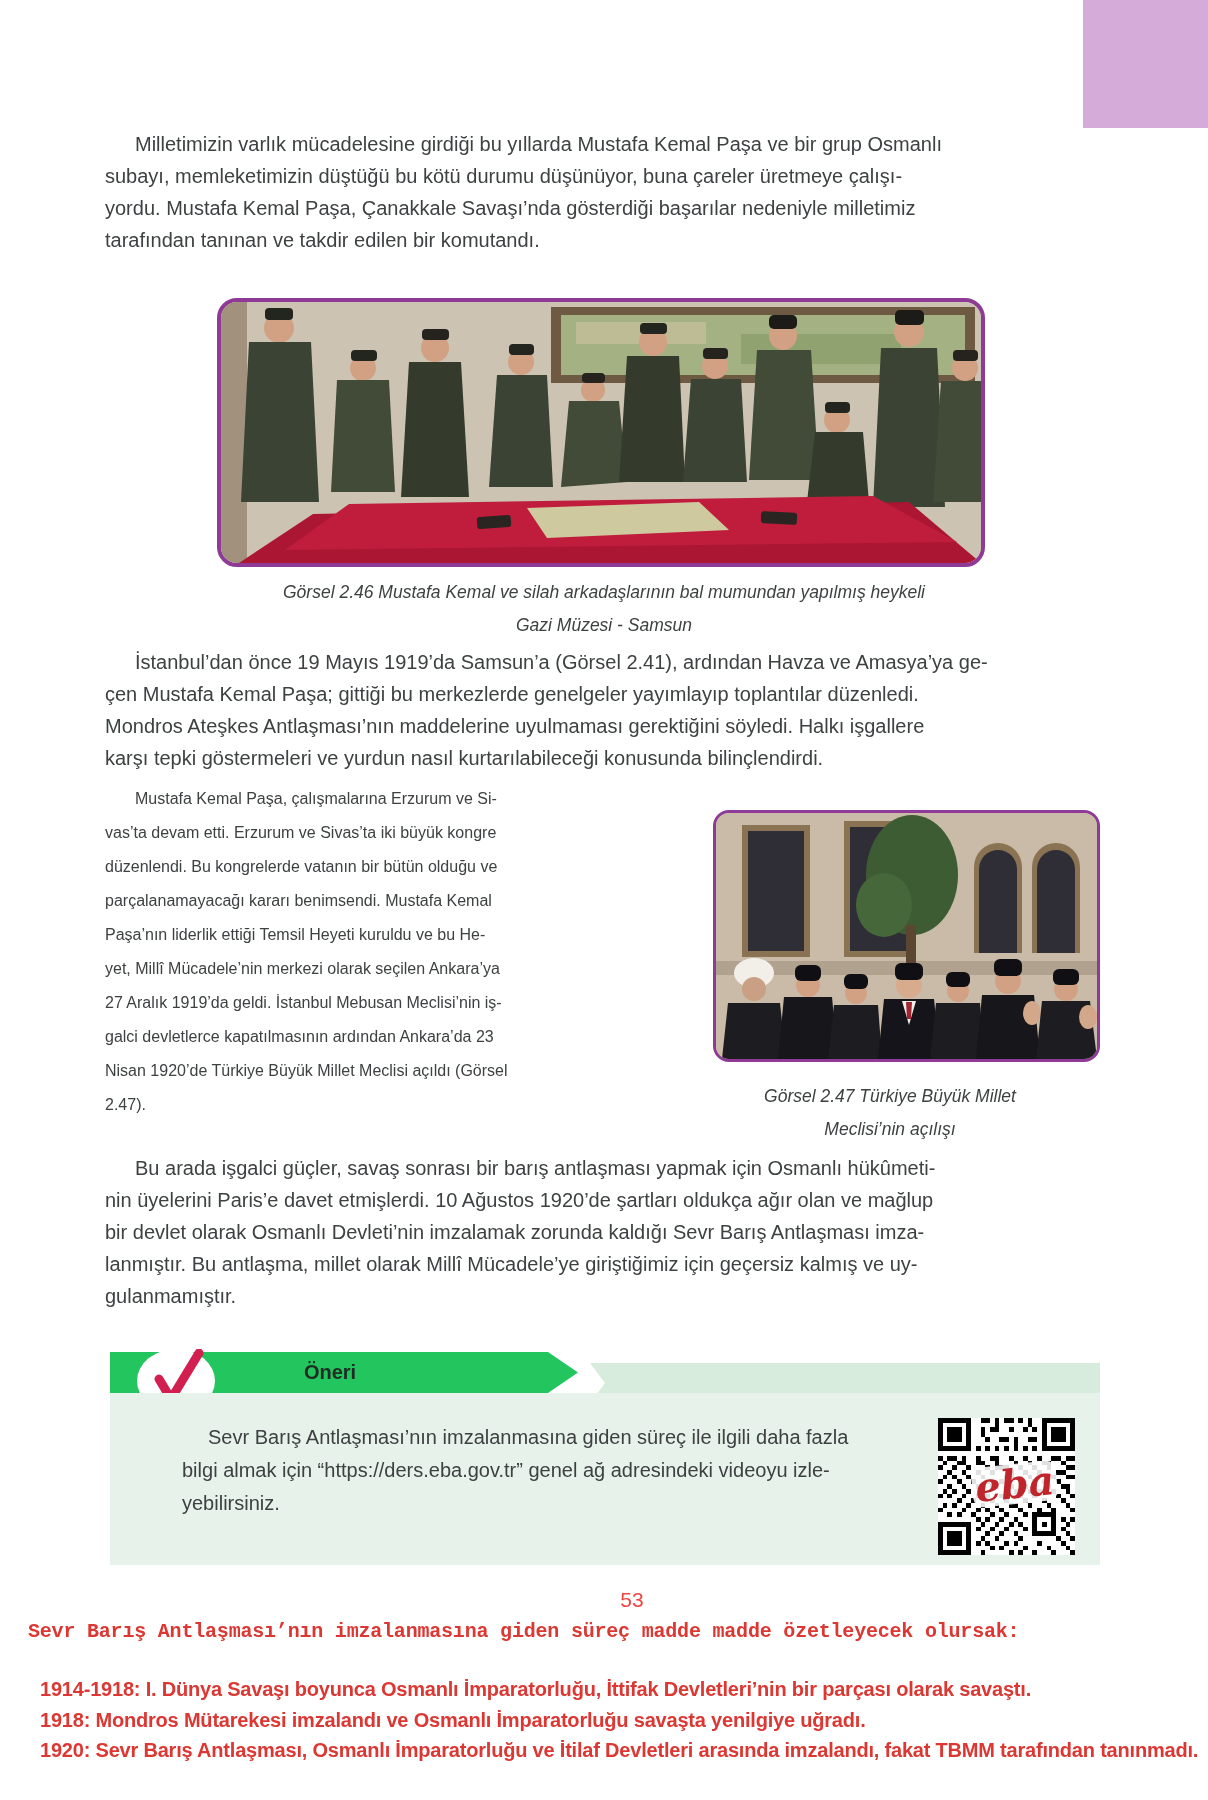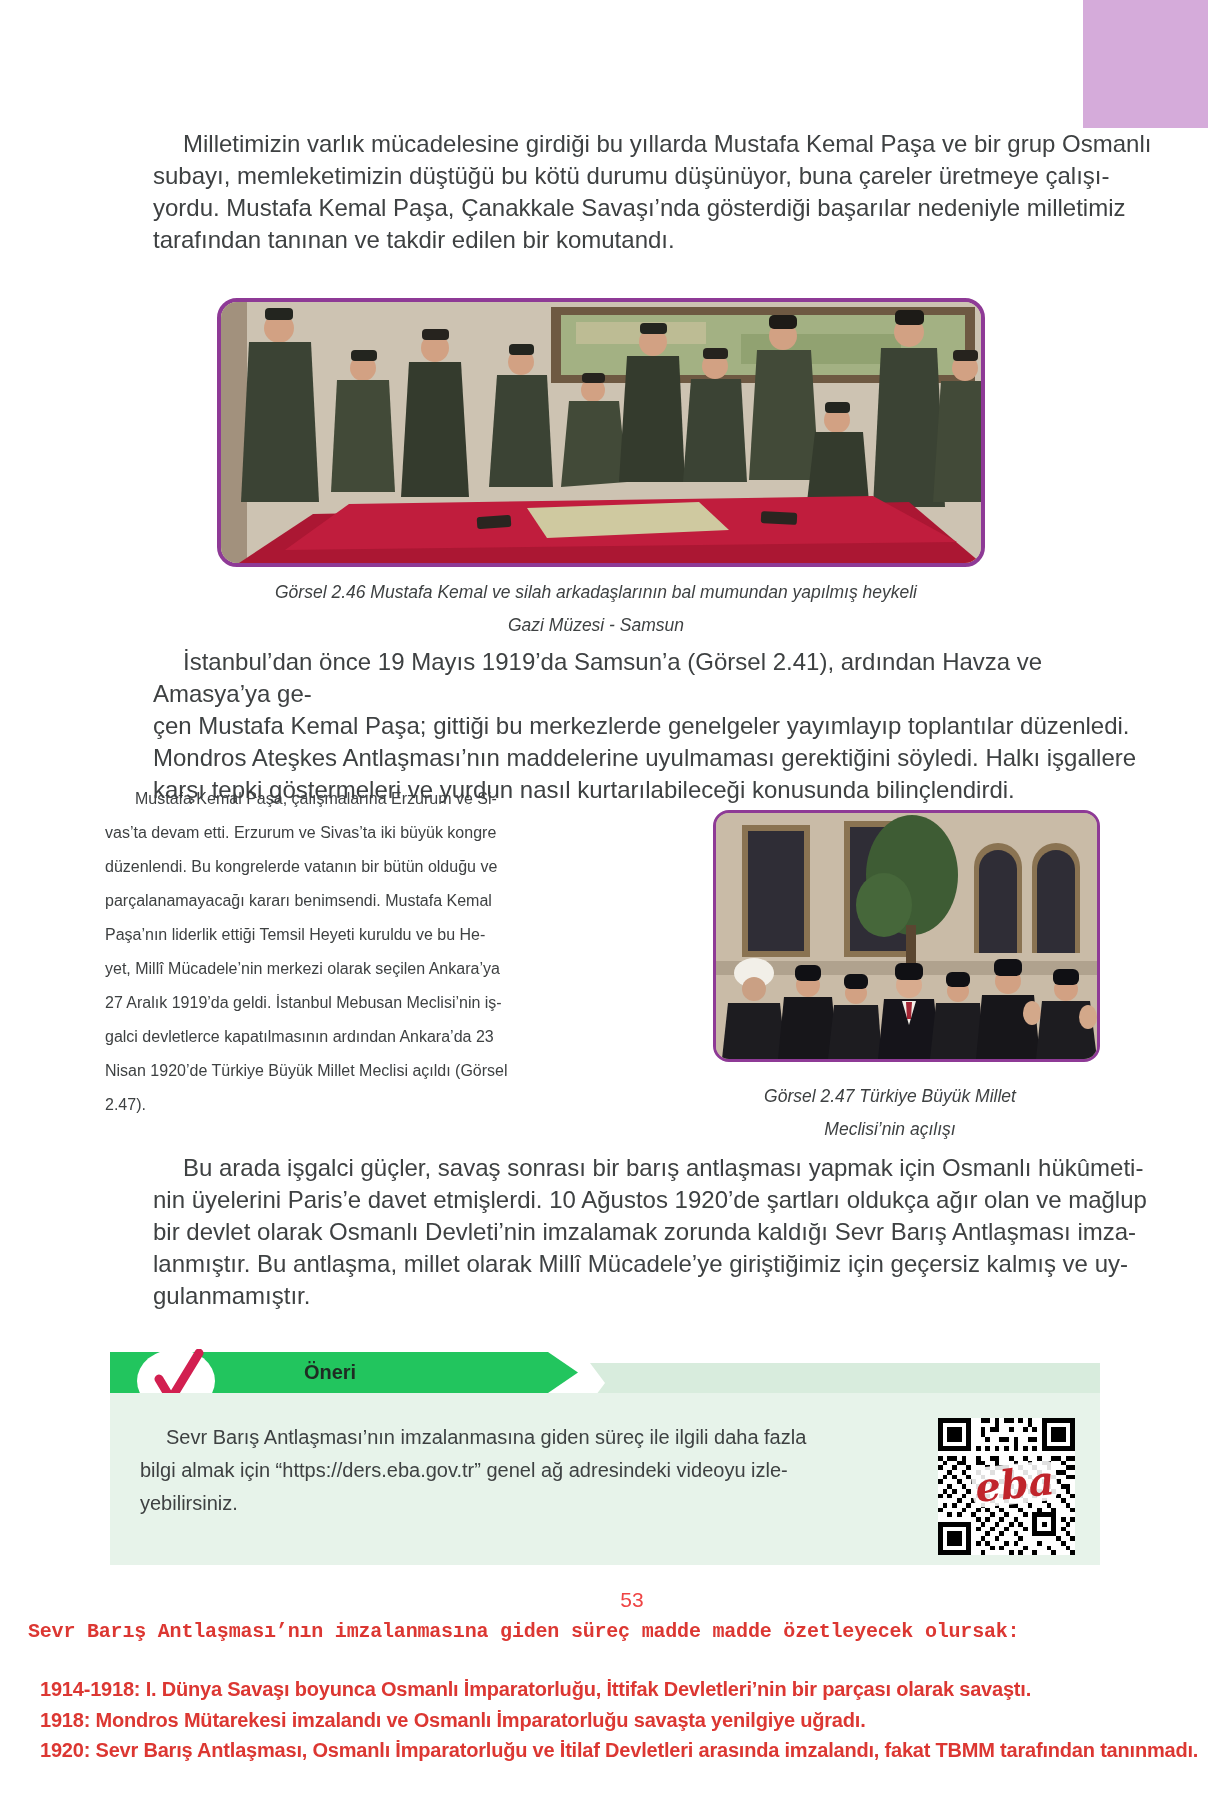--- a/index.html
+++ b/index.html
@@ -1,29 +1,29 @@
 <!DOCTYPE html>
 <html><head>
 <meta charset="utf-8">
 <style>
   html,body{margin:0;padding:0;background:#ffffff;}
   #canvas{position:relative;width:1208px;height:1800px;background:#ffffff;overflow:hidden;
           font-family:"Liberation Sans",sans-serif;color:#3e4142;}
   .abs{position:absolute;}
-  .para{white-space:pre-line;font-size:24px;line-height:32px;color:#3e4142;text-indent:30px;margin-left:48px;}
+  .para{white-space:pre-line;font-size:20px;line-height:32px;color:#3e4142;text-indent:30px;}
   .para-col{white-space:pre-line;font-size:16px;line-height:34px;color:#3e4142;text-indent:30px;}
   .caption{white-space:pre-line;font-style:italic;font-size:17.5px;line-height:33px;text-align:center;color:#3e4142;}
   .photo-frame{border:4px solid #8e3a96;border-radius:20px;overflow:hidden;background:#c8bead;box-sizing:border-box;}
   .photo-frame svg{display:block;}
   .lilac-tab{background:#d5abda;}
   .banner{background:#22c55e;clip-path:polygon(0 0,438px 0,468px 50%,438px 100%,0 100%);}
   .banner-title{width:440px;text-align:center;line-height:41px;font-size:20px;font-weight:bold;color:#1f2b23;}
   .band{background:#d8ecdd;clip-path:polygon(0 0,100% 0,100% 100%,0 100%,15px 50%);}
   .sugg-body-box{background:#e7f3ea;}
-  .sugg-text{white-space:pre-line;font-size:20px;line-height:33px;color:#3e4142;text-indent:26px;}
+  .sugg-text{white-space:pre-line;font-size:20px;line-height:33px;color:#3e4142;text-indent:26px;margin-left:42px;}
   .check-oval{background:#ffffff;border-radius:50%;}
   .page-num{width:100%;text-align:center;font-size:21px;color:#ef4444;margin-left:28px;}
   .red{color:#dc3732;font-weight:600;letter-spacing:-0.2px;}
   .red-intro{font-size:20px;line-height:28px;font-family:Liberation Mono, monospace;}
   .red-items div{font-size:20px;line-height:30.5px;}
   .qr-box{background:#ffffff;}
   .qr-logo{font-family:"DejaVu Serif",serif;font-style:italic;font-weight:bold;color:#c0252c;
            font-size:40px;line-height:40px;transform:rotate(-6deg);background:rgba(255,255,255,0.88);
            border-radius:10px;padding:0 3px;}
 </style>
@@ -86,21 +86,21 @@
       </g>
 
       <polygon points="92,212 688,200 760,261 18,261" fill="#ab1733"></polygon>
       <polygon points="128,202 652,194 736,240 64,248" fill="#c01d3d"></polygon>
       <polygon points="306,206 478,200 508,228 326,236" fill="#cfc9a0"></polygon>
       <rect x="256" y="214" width="34" height="12" rx="3" fill="#2a2520" transform="rotate(-4 273 220)"></rect>
       <rect x="540" y="210" width="36" height="12" rx="3" fill="#2a2520" transform="rotate(3 558 216)"></rect>
     </svg>
   </div>
 
-  <div class="abs caption" style="left:96px;top:576px;width:1000px;">Görsel 2.46 Mustafa Kemal ve silah arkadaşlarının bal mumundan yapılmış heykeli
+  <div class="abs caption" style="left:104px;top:576px;width:1000px;">Görsel 2.46 Mustafa Kemal ve silah arkadaşlarının bal mumundan yapılmış heykeli
 Gazi Müzesi - Samsun</div>
 
   <div class="abs para" style="left:105px;top:646px;width:1005px;">İstanbul’dan önce 19 Mayıs 1919’da Samsun’a (Görsel 2.41), ardından Havza ve Amasya’ya ge-
 çen Mustafa Kemal Paşa; gittiği bu merkezlerde genelgeler yayımlayıp toplantılar düzenledi.
 Mondros Ateşkes Antlaşması’nın maddelerine uyulmaması gerektiğini söyledi. Halkı işgallere
 karşı tepki göstermeleri ve yurdun nasıl kurtarılabileceği konusunda bilinçlendirdi.</div>
 
   <div class="abs para-col" style="left:105px;top:782px;width:545px;">Mustafa Kemal Paşa, çalışmalarına Erzurum ve Si-
 vas’ta devam etti. Erzurum ve Sivas’ta iki büyük kongre
 düzenlendi. Bu kongrelerde vatanın bir bütün olduğu ve

